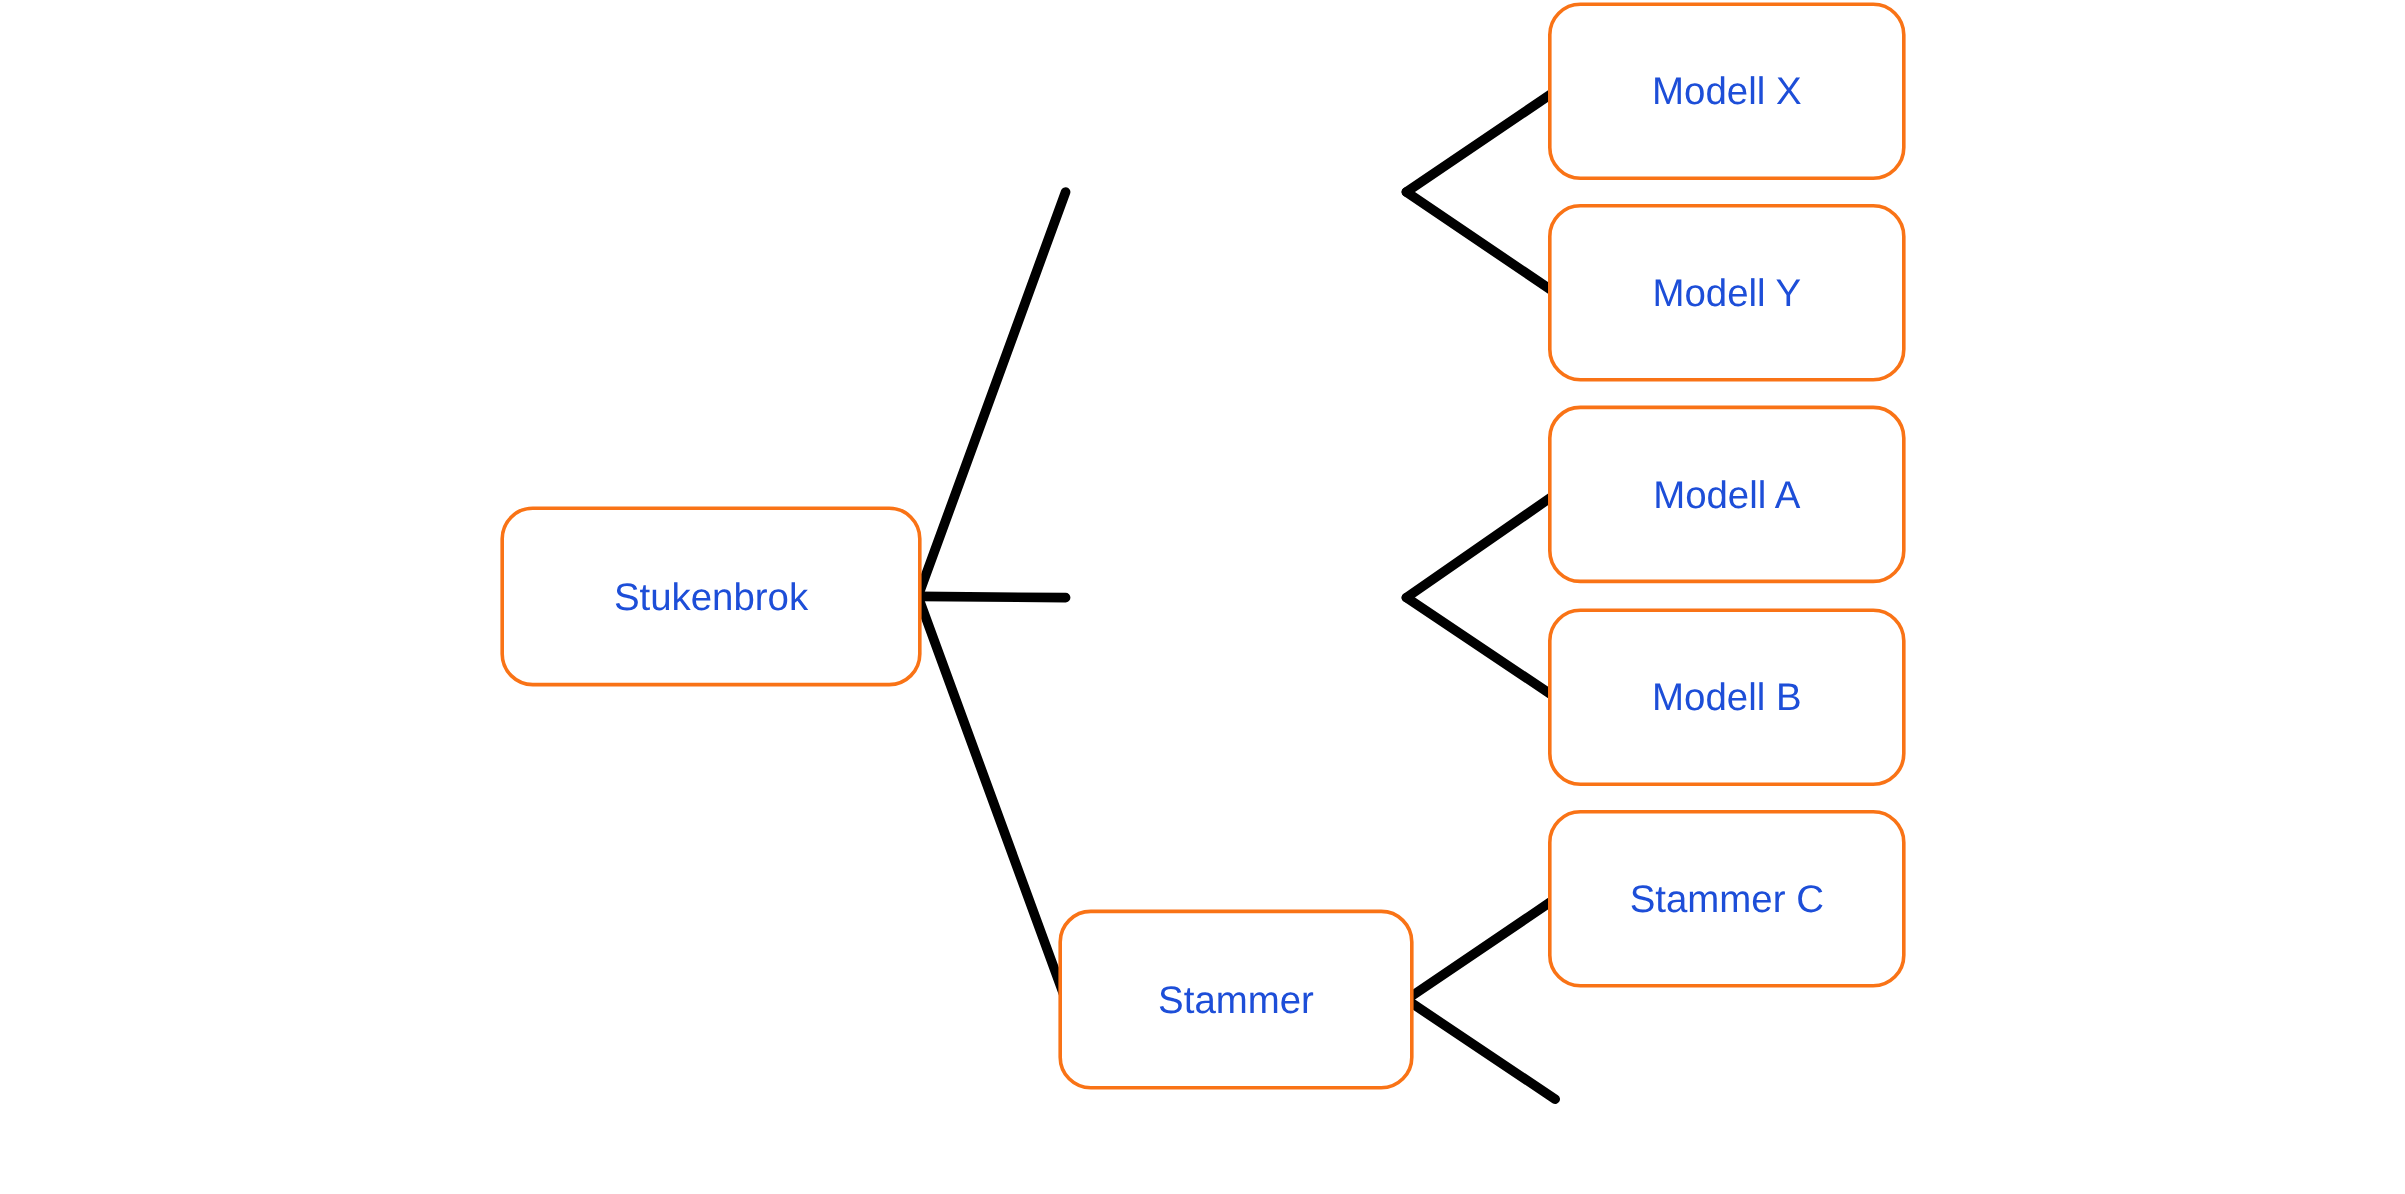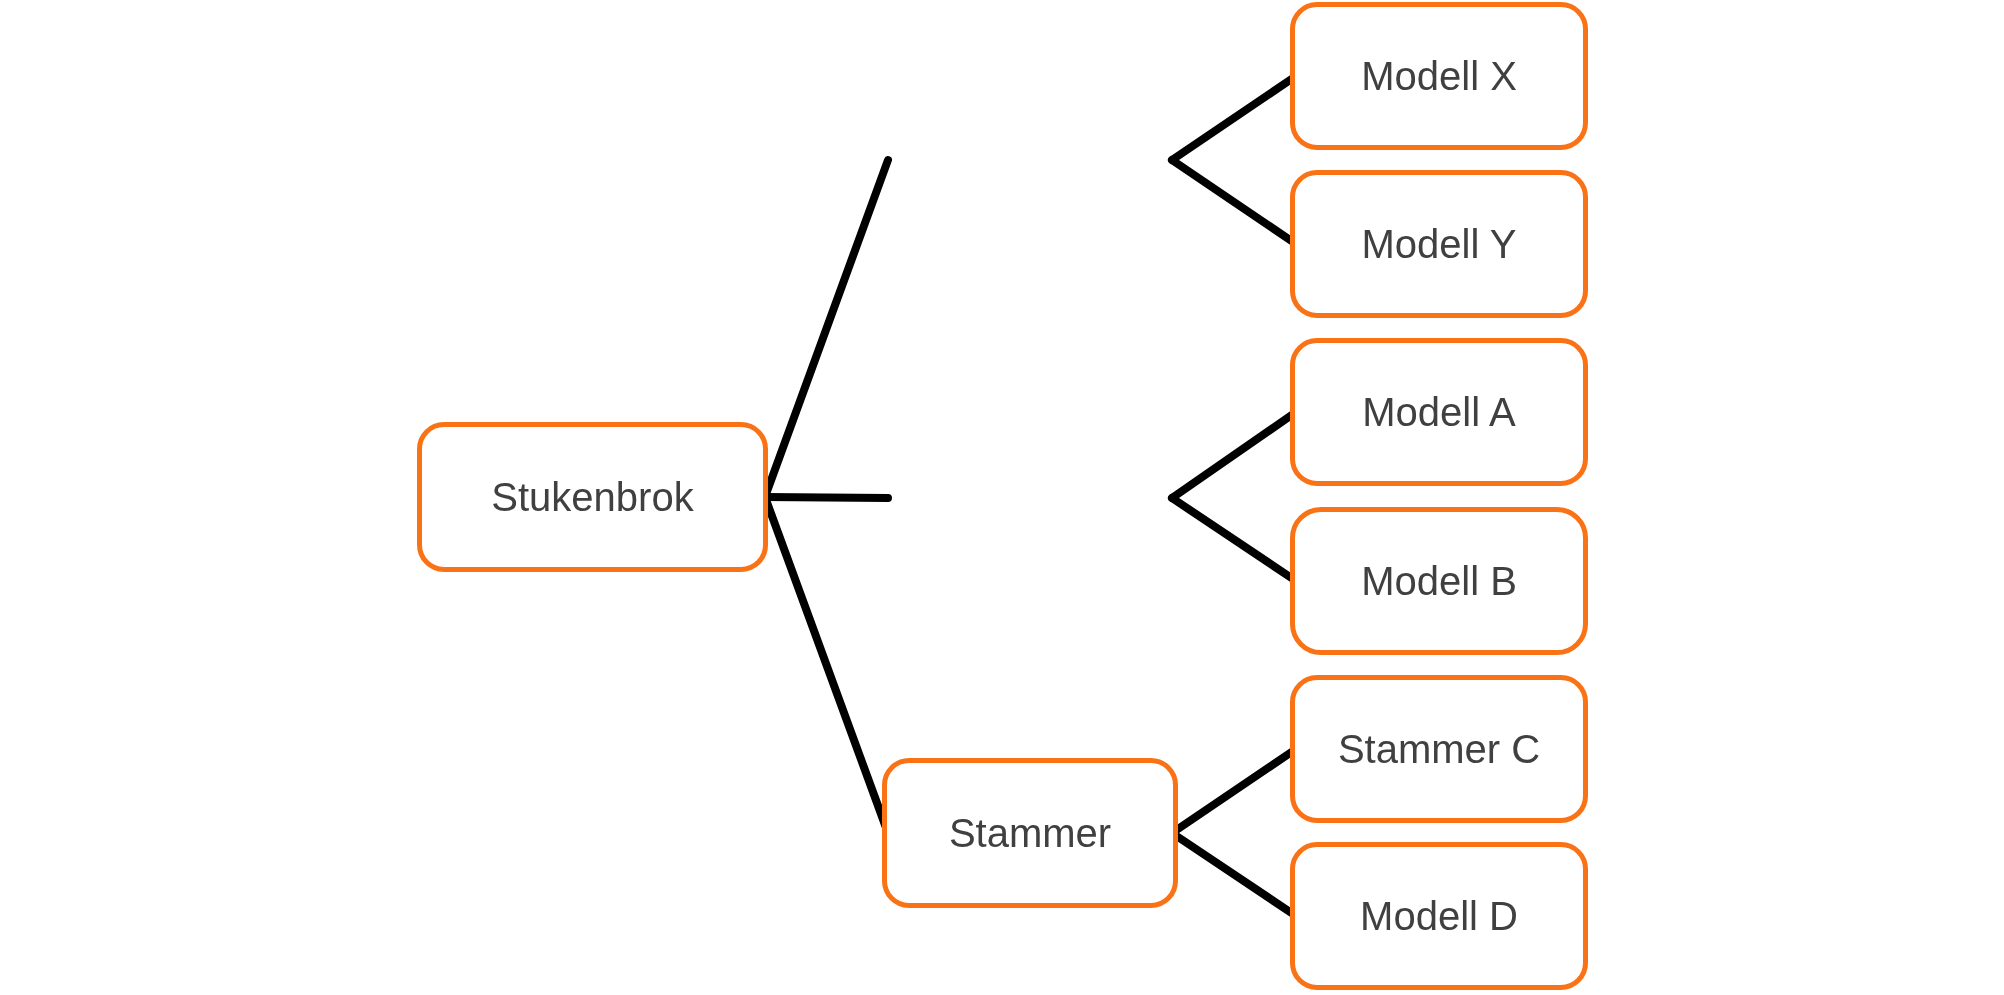--- a/index.html
+++ b/index.html
@@ -20,42 +20,42 @@
     left: 0;
     top: 0;
     width: 2004px;
     height: 995px;
     z-index: 0;
   }
   .node {
     position: absolute;
     box-sizing: border-box;
     background: #ffffff;
-    border: 5px solid #f97316;
+    border: 3px solid #f97316;
     border-radius: 27px;
     display: flex;
     align-items: center;
     justify-content: center;
-    font-size: 40px;
+    font-size: 32px;
     line-height: 1;
-    color: #404040;
+    color: #1d4ed8;
     white-space: nowrap;
     z-index: 1;
   }
   
   .node-root   { left: 417px;  top: 422px; width: 351px; height: 150px; }
   
   .node-b1     { left: 882px;  top: 85px;  width: 296px; height: 150px; }
   .node-b2     { left: 882px;  top: 423px; width: 296px; height: 150px; }
   .node-b3     { left: 882px;  top: 758px; width: 296px; height: 150px; }
   
   .node-l1     { left: 1290px; top: 2px;   width: 298px; height: 148px; }
   .node-l2     { left: 1290px; top: 170px; width: 298px; height: 148px; }
   .node-l3     { left: 1290px; top: 338px; width: 298px; height: 148px; text-align: right; }
-  .node-l4     { left: 1290px; top: 507px; width: 298px; height: 148px; border-radius: 31px; }
+  .node-l4     { left: 1290px; top: 507px; width: 298px; height: 148px; }
   .node-l5     { left: 1290px; top: 675px; width: 298px; height: 148px; }
   .node-l6     { left: 1290px; top: 842px; width: 298px; height: 148px; }
 </style>
 </head>
 <body>
 
 <div id="canvas">
 
   <svg id="connectors" viewBox="0 0 2004 995" xmlns="http://www.w3.org/2000/svg">
     <g stroke="#000000" stroke-width="8" stroke-linecap="round" fill="none">
@@ -73,15 +73,14 @@
 
   <div class="node node-root">Stukenbrok</div>
 
   <div class="node node-b3">Stammer</div>
 
   <div class="node node-l1">Modell X</div>
   <div class="node node-l2">Modell Y</div>
   <div class="node node-l3">Modell A</div>
   <div class="node node-l4">Modell B</div>
   <div class="node node-l5">Stammer C</div>
-  <div class="node node-l6">Modell D</div>
 
 </div>
 
 </body></html>

